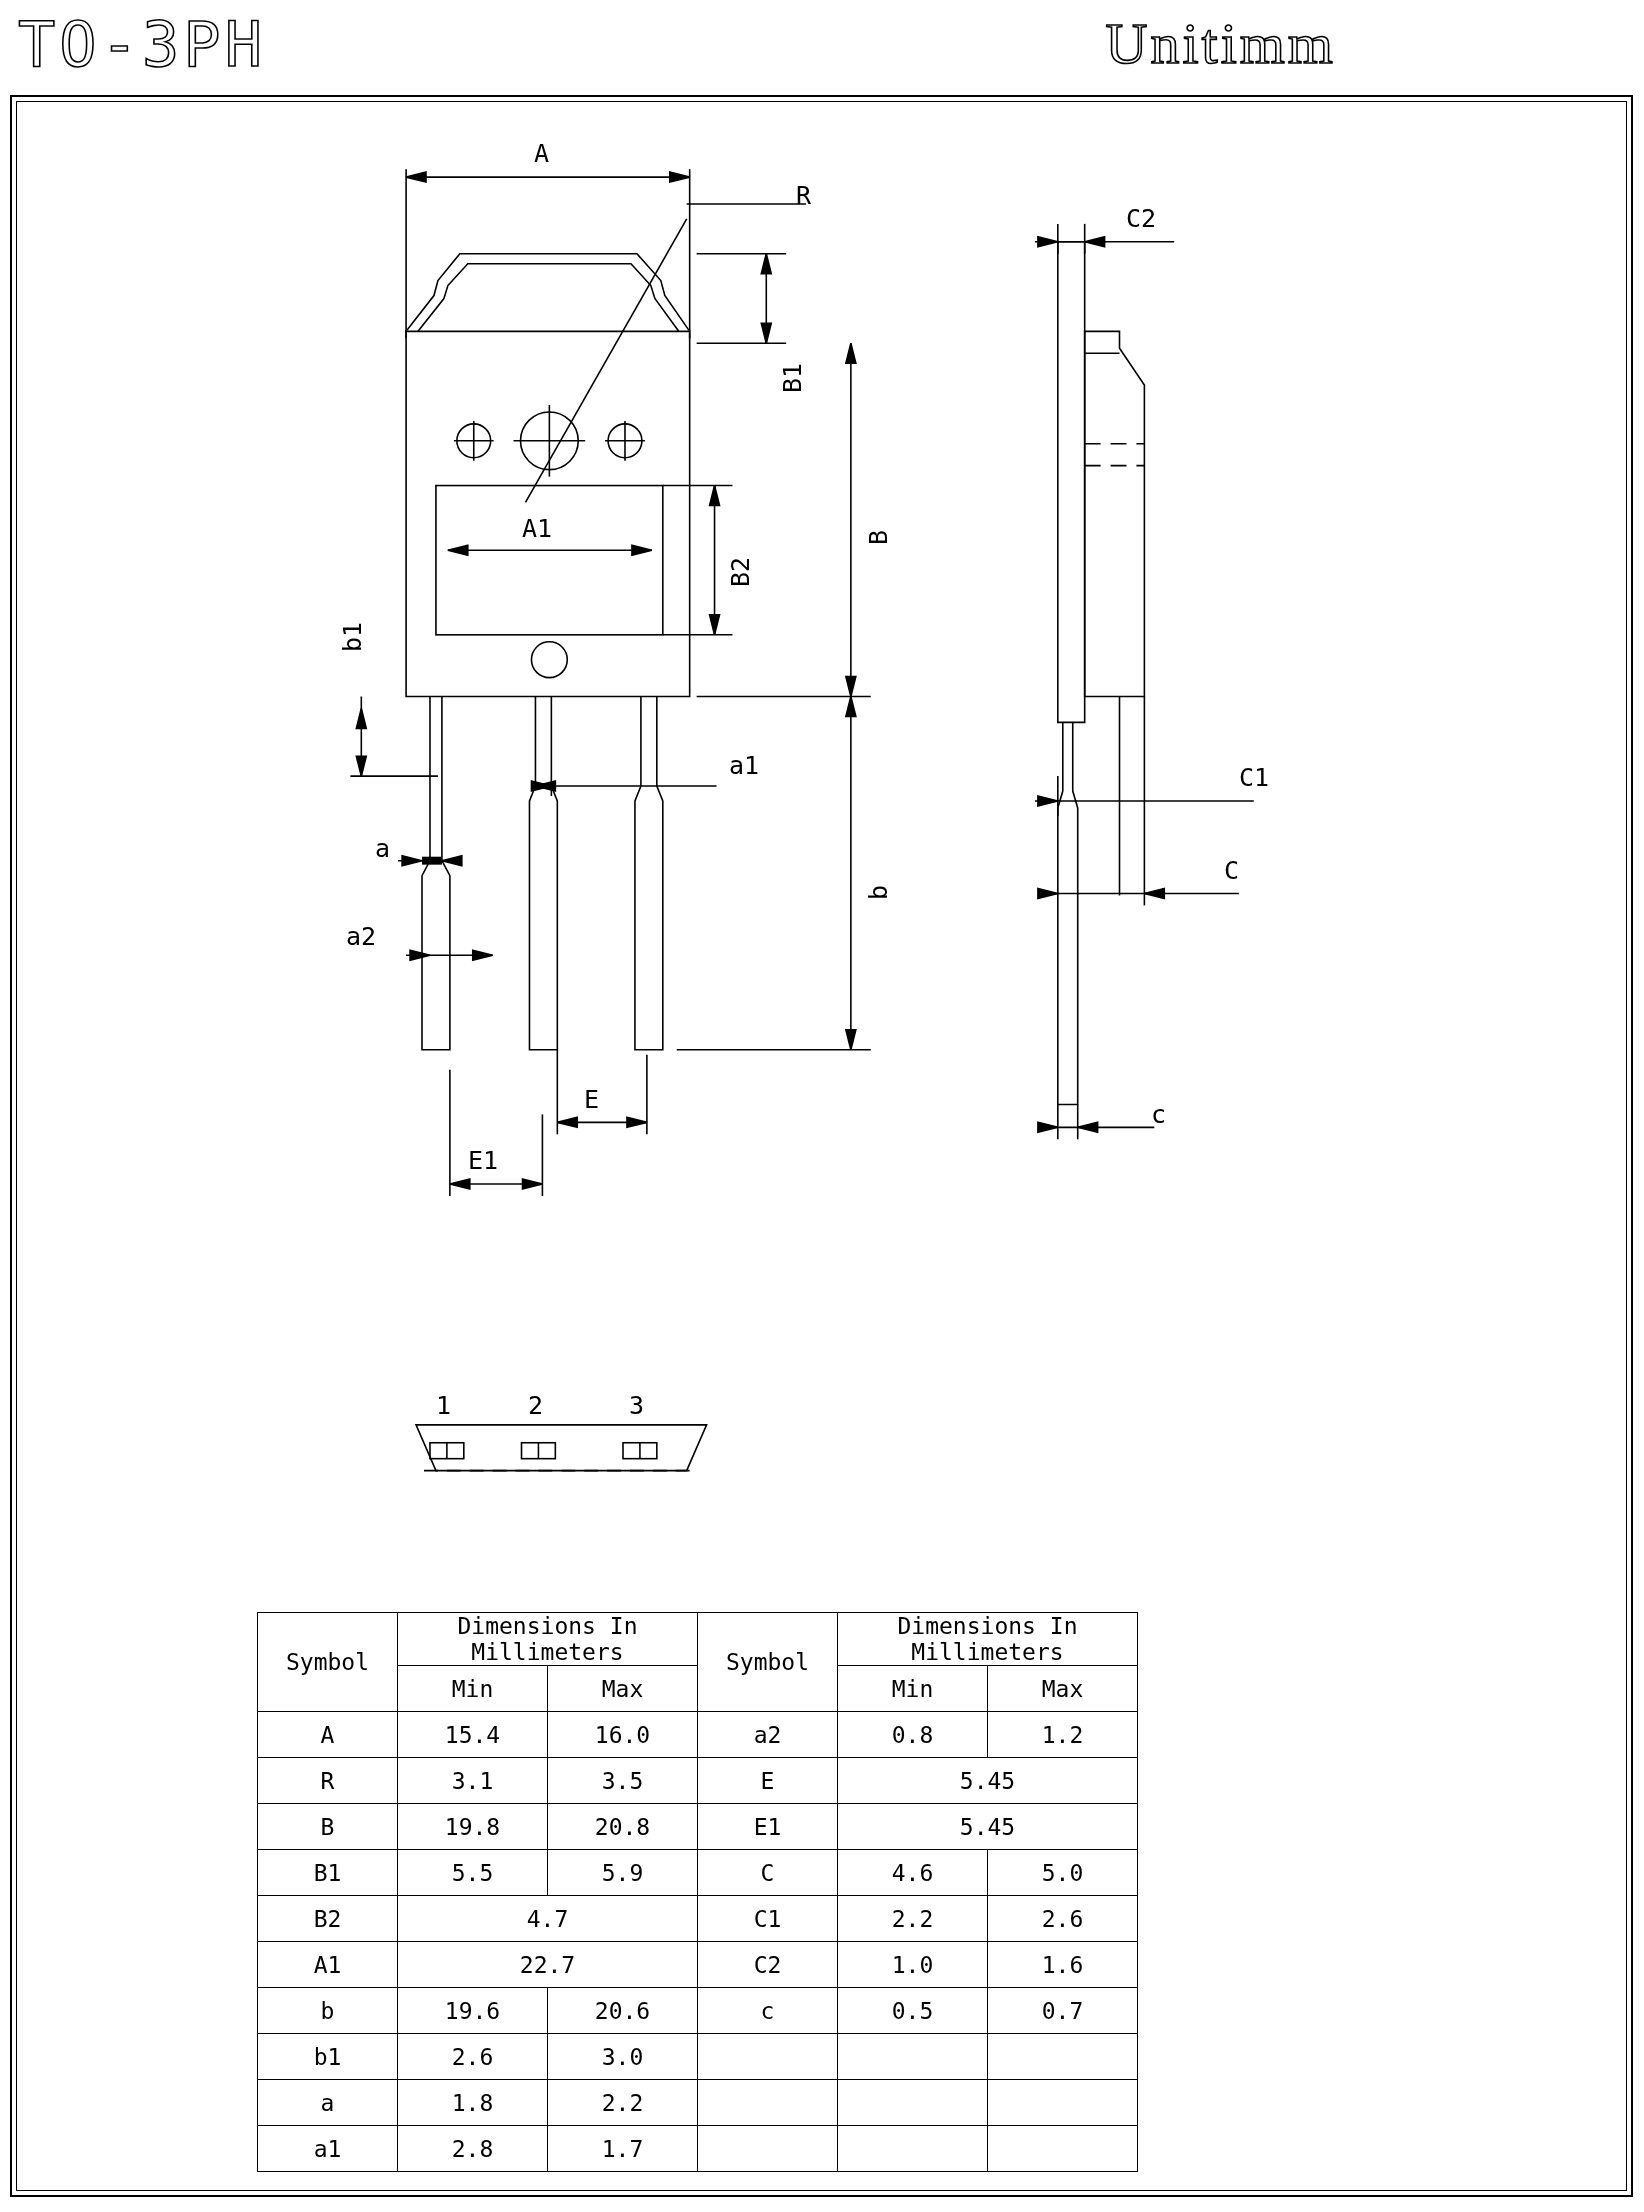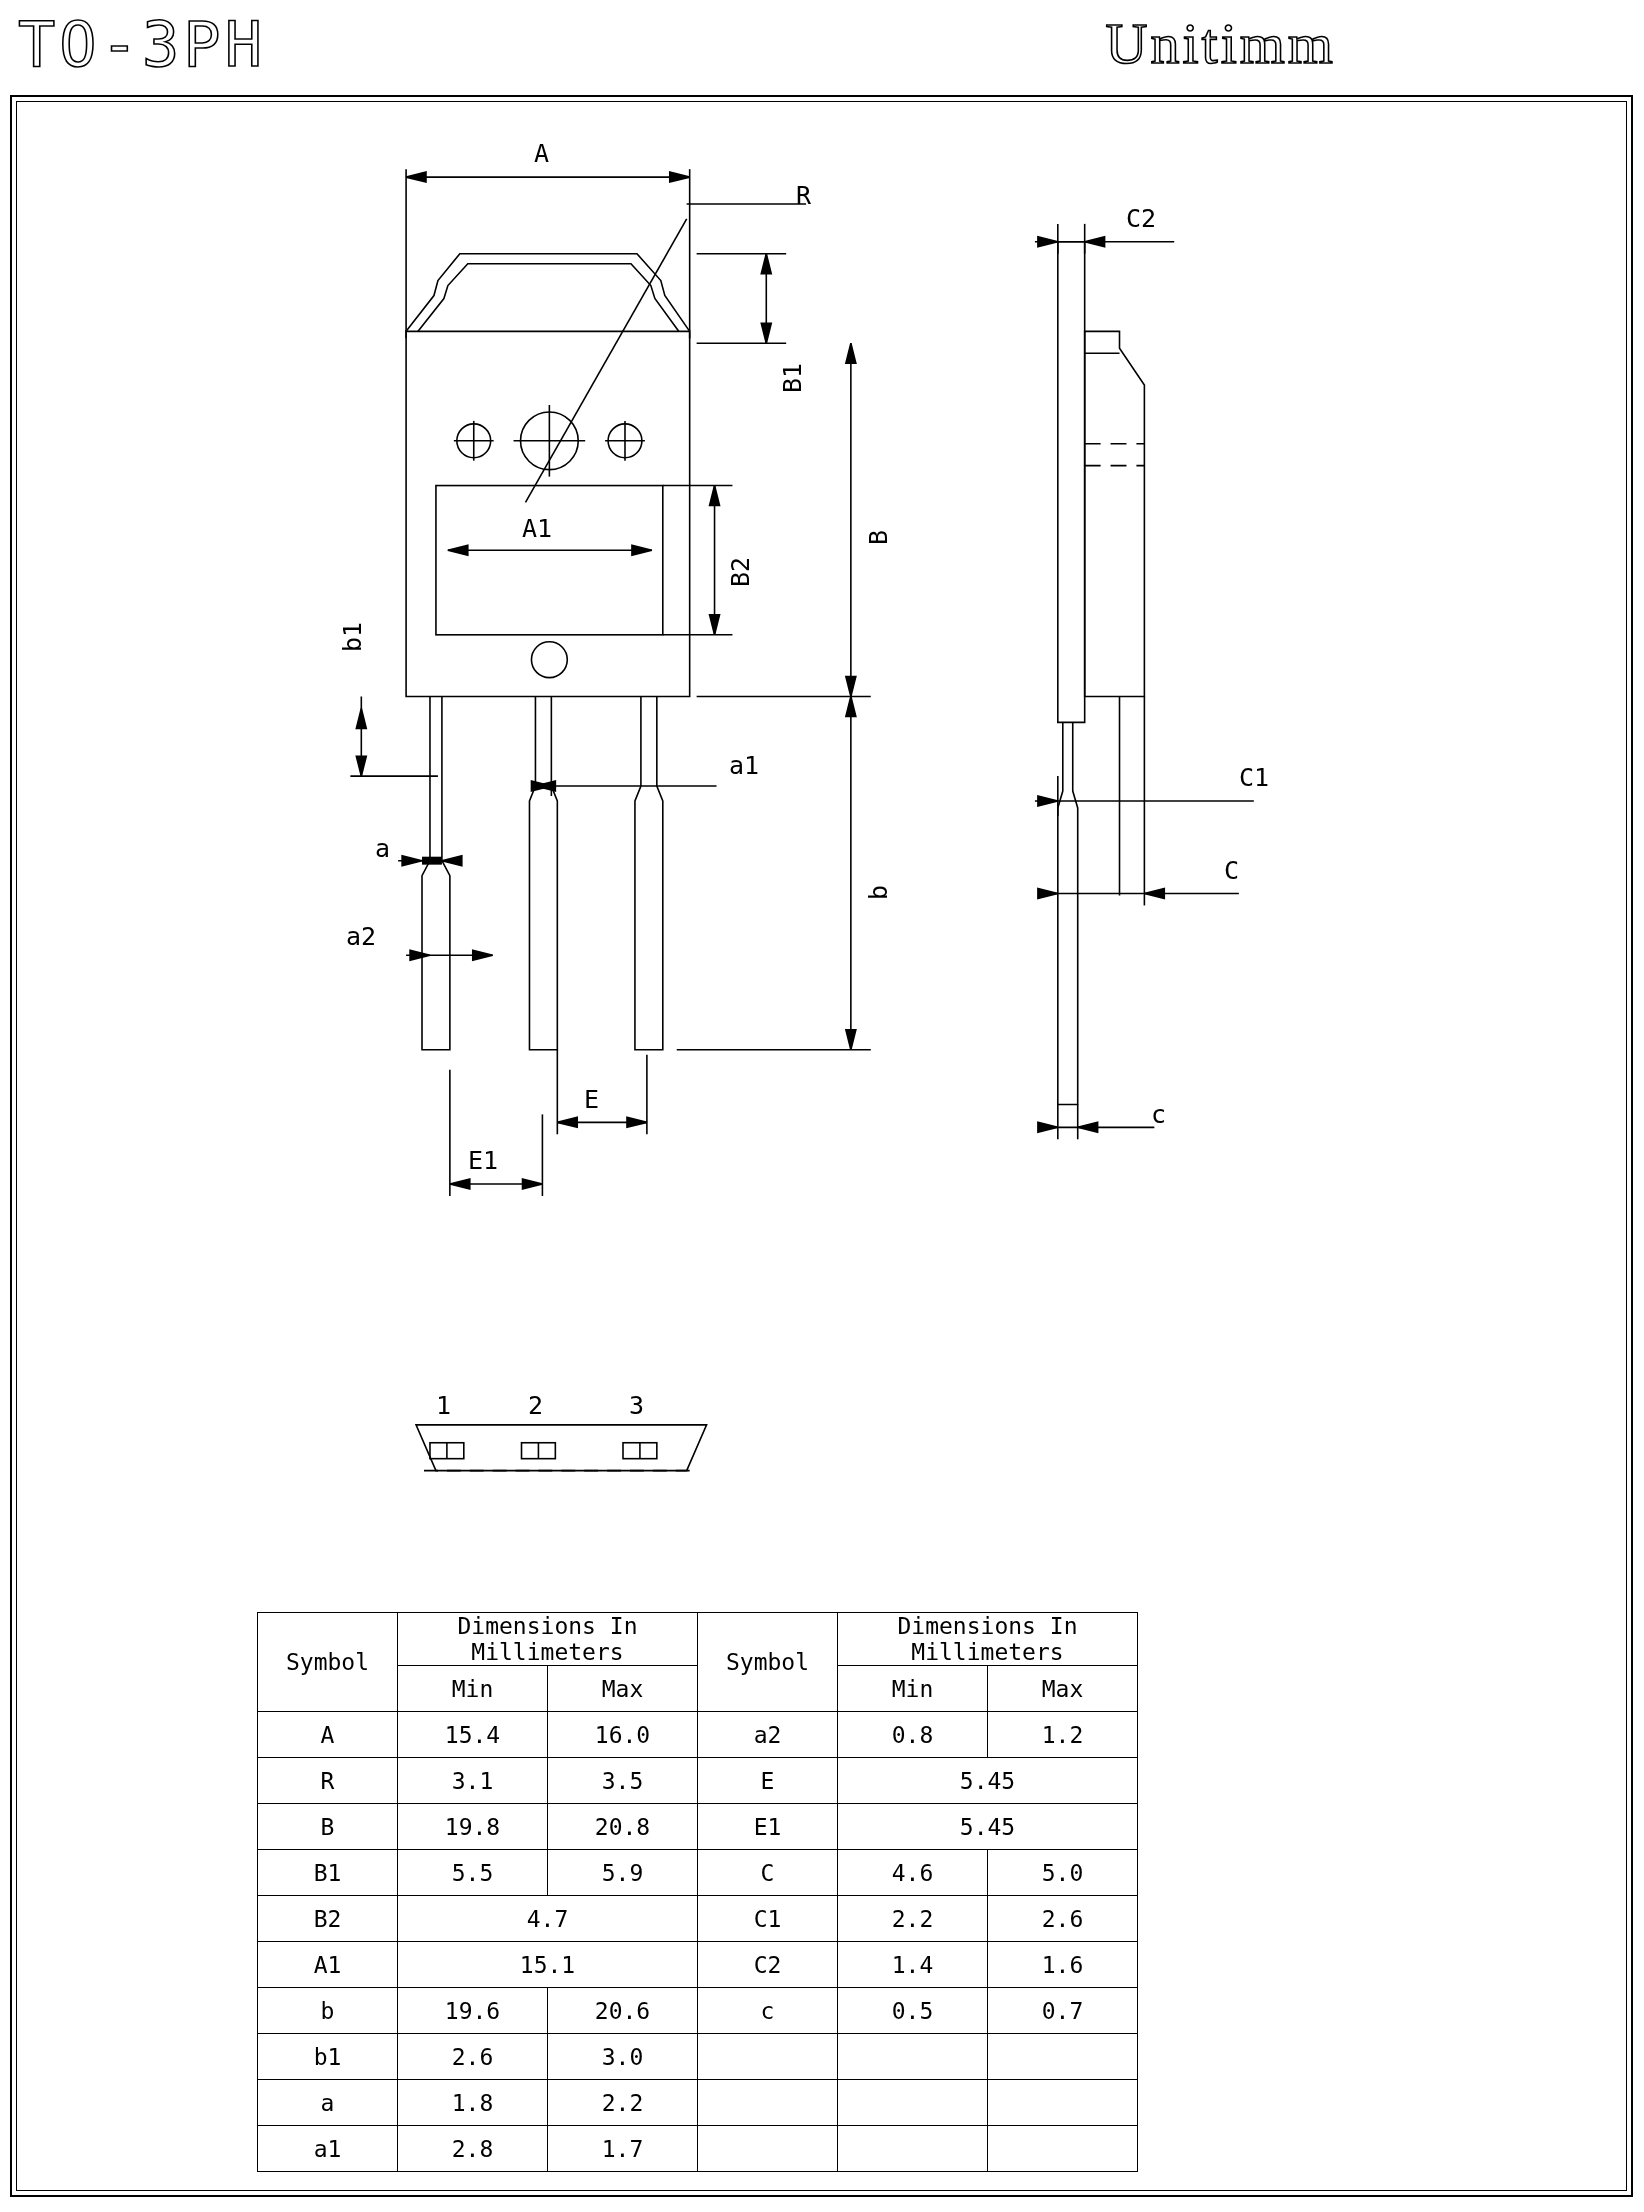--- a/index.html
+++ b/index.html
@@ -262,23 +262,23 @@
         </tr>
         <tr>
           <td class="sym">B2</td>
           <td class="val" colspan="2">4.7</td>
           <td class="sym">C1</td>
           <td class="val">2.2</td>
           <td class="val">2.6</td>
         </tr>
         <tr>
           <td class="sym">A1</td>
-          <td class="val" colspan="2">15.1</td>
+          <td class="val" colspan="2">22.7</td>
           <td class="sym">C2</td>
-          <td class="val">1.4</td>
+          <td class="val">1.0</td>
           <td class="val">1.6</td>
         </tr>
         <tr>
           <td class="sym">b</td>
           <td class="val">19.6</td>
           <td class="val">20.6</td>
           <td class="sym">c</td>
           <td class="val">0.5</td>
           <td class="val">0.7</td>
         </tr>

